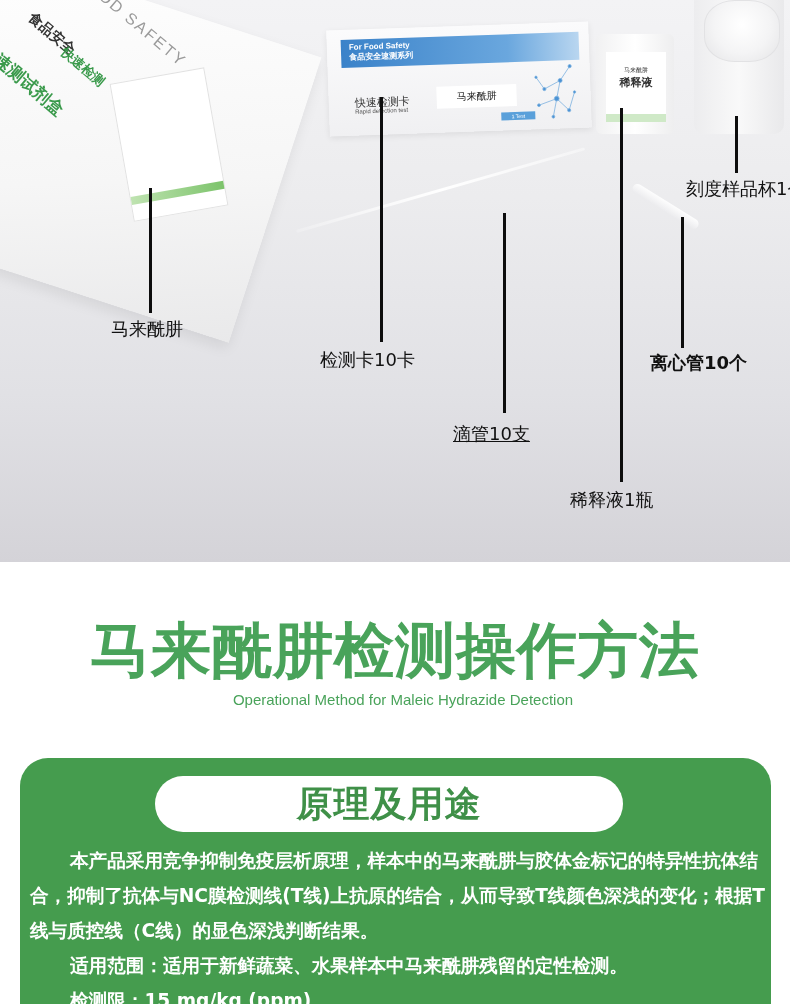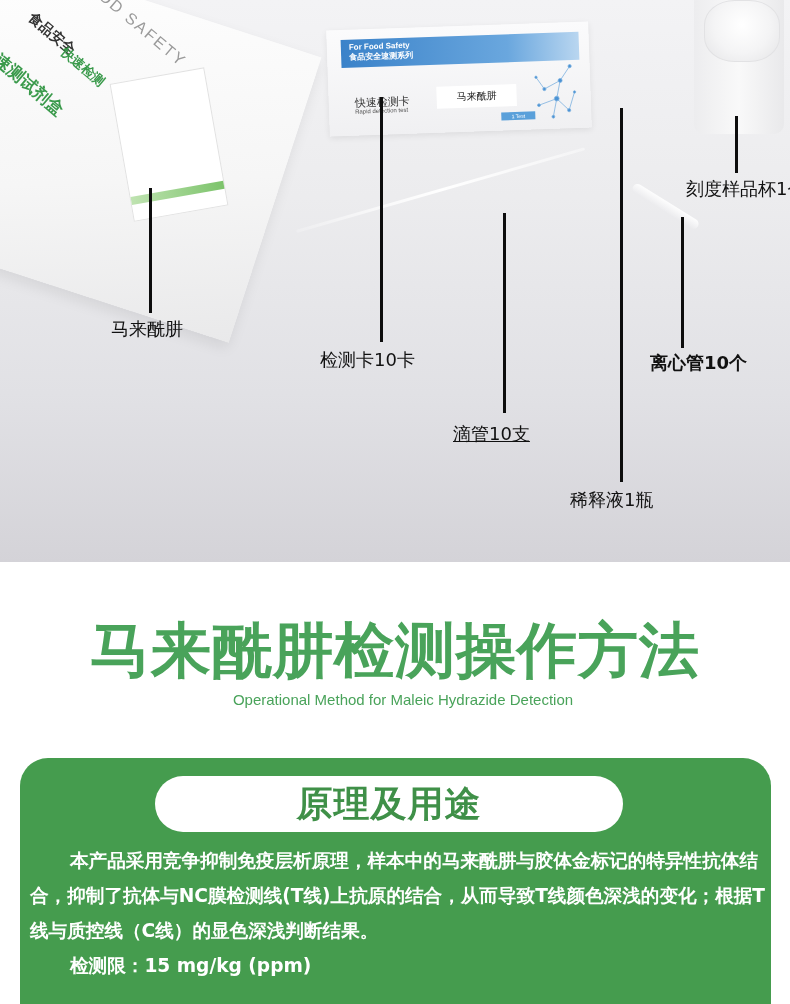--- a/index.html
+++ b/index.html
@@ -182,20 +182,26 @@
         <circle cx="26" cy="36" r="2.4"></circle>
           <circle cx="8" cy="42" r="1.4"></circle>
           <circle cx="38" cy="48" r="1.6"></circle>
         <circle cx="6" cy="14" r="1.2"></circle>
           <circle cx="44" cy="30" r="1.2"></circle>
           <circle cx="22" cy="54" r="1.4"></circle>
       </g>
     </svg>
   </div>
 
+  <div class="bottle">
+    <div class="bottle-label">
+      <span class="sm">马来酰肼</span>
+      <span class="lg">稀释液</span>
+    </div>
+  </div>
 
   <div class="cup"></div>
   <div class="cup-lid"></div>
 
   <div class="dropper"></div>
   <div class="tube"></div>
 
   <div class="callout-line" style="left:149px; top:188px; height:125px;"></div>
   <div class="callout-line" style="left:380px; top:97px; height:245px;"></div>
   <div class="callout-line" style="left:503px; top:213px; height:200px;"></div>
@@ -215,14 +221,15 @@
 
 <h1 class="method-title">马来酰肼检测操作方法</h1>
 <div class="method-sub">Operational Method for Maleic Hydrazide Detection</div>
 
 <div class="panel"></div>
 <div class="pill">
   <span class="pill-title">原理及用途</span>
 </div>
 <div class="panel-body">
   <p class="indent">本产品采用竞争抑制免疫层析原理，样本中的马来酰肼与胶体金标记的特异性抗体结合，抑制了抗体与NC膜检测线(T线)上抗原的结合，从而导致T线颜色深浅的变化；根据T线与质控线（C线）的显色深浅判断结果。</p>
+  <p class="indent">适用范围：适用于新鲜蔬菜、水果样本中马来酰肼残留的定性检测。</p>
   <p class="indent">检测限：15 mg/kg (ppm)</p>
 </div>
 
 </body></html>

